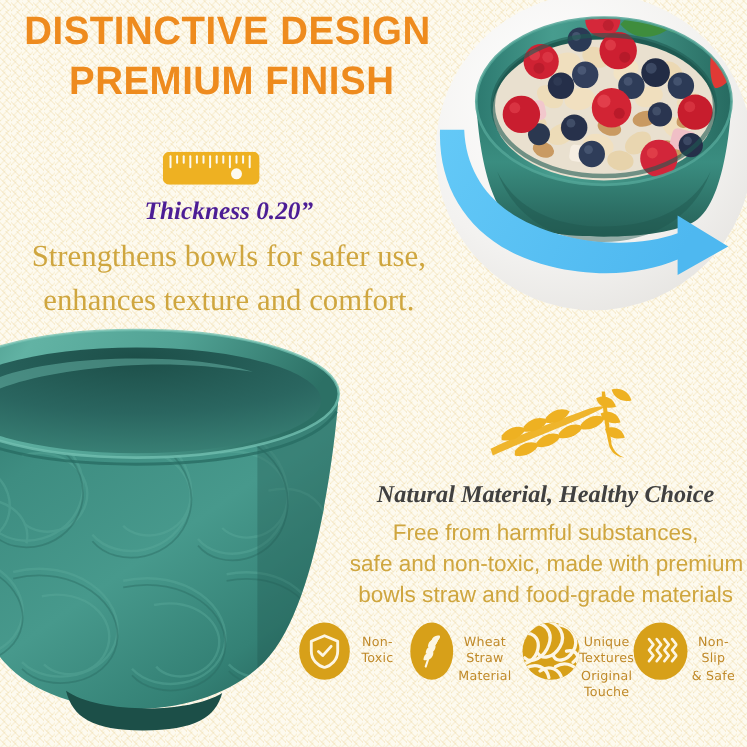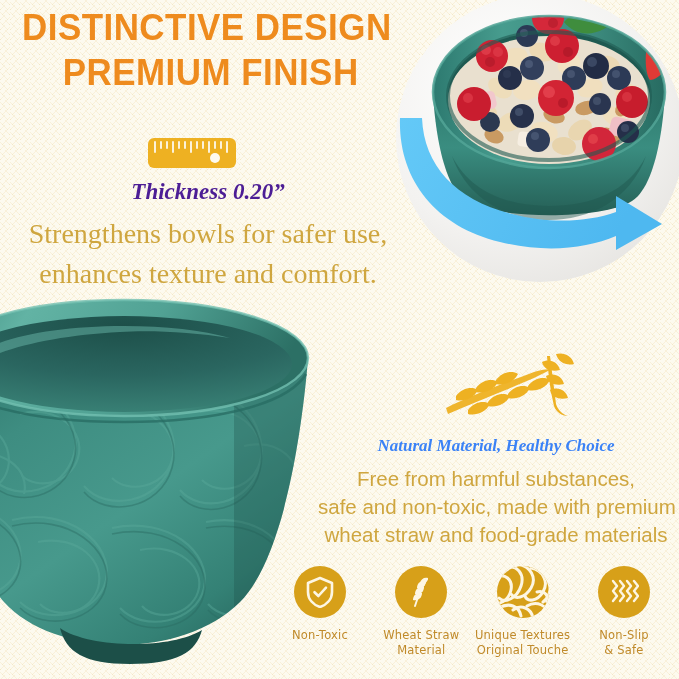--- a/index.html
+++ b/index.html
@@ -143,25 +143,25 @@
   
   #natural-block {
     position: absolute;
     left: 318px;
     top: 436px;
     width: 356px;
     text-align: center;
     z-index: 12;
   }
   #natural-heading {
-    color: #3b82f6;
+    color: #404040;
     font-family: "Liberation Serif", serif;
     font-weight: bold;
     font-style: italic;
-    font-size: 17px;
+    font-size: 22px;
     line-height: 1.2;
     white-space: nowrap;
   }
   #natural-body {
     color: #cfa63f;
     font-family: Liberation Sans, sans-serif;
     font-size: 20.5px;
     line-height: 1.35;
     margin-top: 9px;
     white-space: nowrap;
@@ -173,22 +173,21 @@
     left: 272px;
     top: 566px;
     width: 400px;
     display: flex;
     justify-content: space-between;
     z-index: 12;
   }
   .feature {
     width: 96px;
     display: flex;
-    flex-direction: column;
-    align-items: center;
+    flex-direction: row;
   }
   .feature-circle {
     width: 52px;
     height: 52px;
     border-radius: 50%;
     background: #d7a019;
     display: flex;
     align-items: center;
     justify-content: center;
   }
@@ -482,21 +481,21 @@
         <path d="M106 38 C114 34 122 38 124 46 C116 48 108 46 106 38 Z"></path>
         <path d="M112 2 C120 0 128 4 130 12 C122 14 114 10 112 2 Z"></path>
       </g>
     </g>
   </svg>
 
   <div id="natural-block">
     <div id="natural-heading">Natural Material, Healthy Choice</div>
     <div id="natural-body">Free from harmful substances,</div>
     <div id="natural-body" style="margin-top:0">safe and non-toxic, made with premium</div>
-    <div id="natural-body" style="margin-top:0">wheat straw and food-grade materials</div>
+    <div id="natural-body" style="margin-top:0">bowls straw and food-grade materials</div>
   </div>
 
   <div id="features">
 
     <div class="feature">
       <div class="feature-circle">
         <svg width="30" height="32" viewBox="0 0 30 32">
           <path d="M15 2 L27 7 V16 C27 24 21 29 15 31 C9 29 3 24 3 16 V7 Z" fill="none" stroke="#fdf6e3" stroke-width="2.6" stroke-linejoin="round"></path>
           <path d="M9.5 16.2 L13.4 20 L21 11.6" fill="none" stroke="#fdf6e3" stroke-width="2.6" stroke-linecap="round" stroke-linejoin="round"></path>
         </svg>

